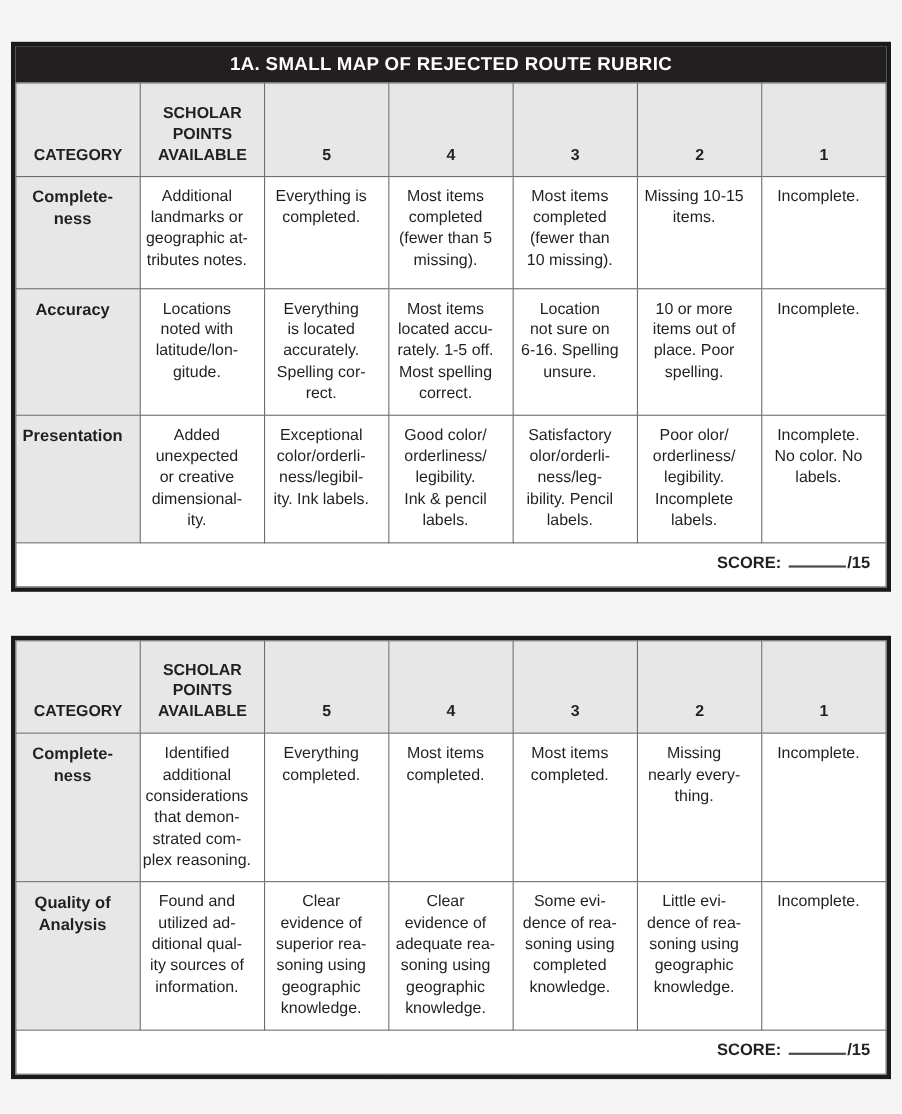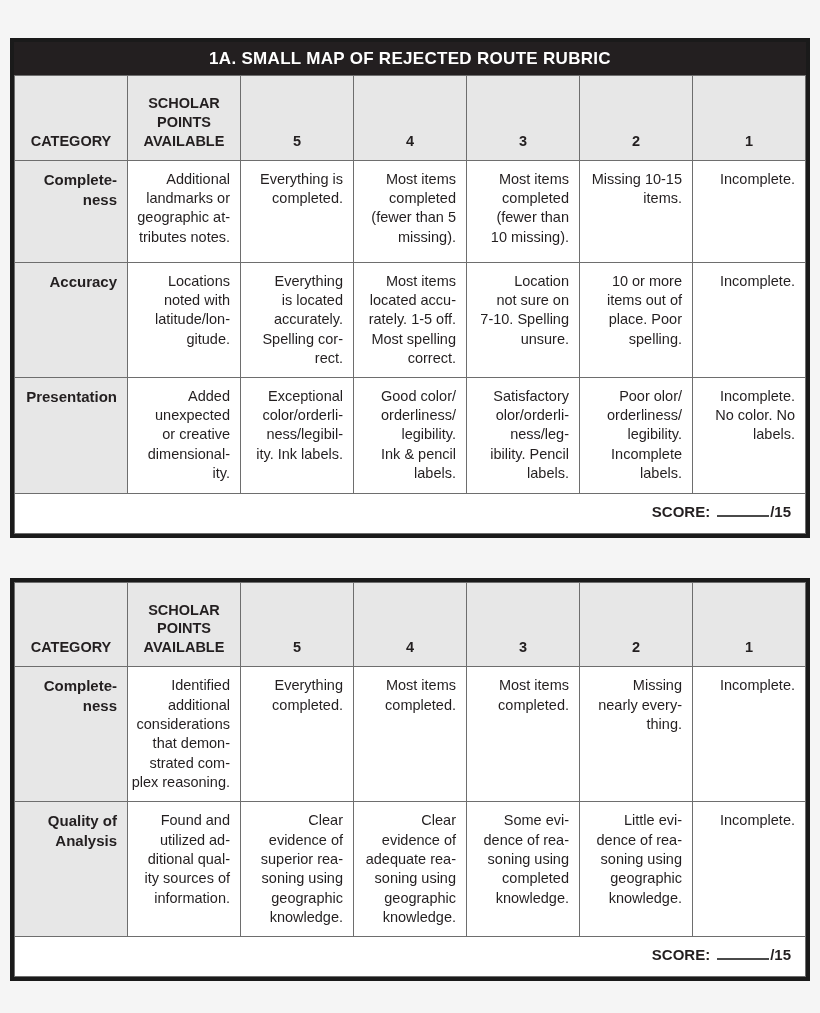--- a/index.html
+++ b/index.html
@@ -46,21 +46,21 @@
     font-size: 14.5px;
     font-weight: bold;
     vertical-align: bottom;
     text-align: center;
     padding: 18px 4px 9px 4px;
     height: 70px;
     line-height: 1.3;
   }
   td {
     vertical-align: top;
-    text-align: right;
+    text-align: center;
     font-size: 14.5px;
     line-height: 1.34;
     padding: 9px 10px 8px 0;
   }
   td.cat {
     background: var(--category-cell-bg, #e7e7e7);
     font-weight: bold;
     font-size: 15px;
   }
   .t1a tbody tr:nth-child(1) { height: 102px; }
@@ -140,21 +140,21 @@
 accurately.
 Spelling cor-
 rect.</td>
           <td>Most items
 located accu-
 rately. 1-5 off.
 Most spelling
 correct.</td>
           <td>Location
 not sure on
-7-10. Spelling
+6-16. Spelling
 unsure.</td>
           <td>10 or more
 items out of
 place. Poor
 spelling.</td>
           <td>Incomplete.</td>
         </tr>
         <tr>
           <td class="cat">Presentation</td>
           <td>Added

